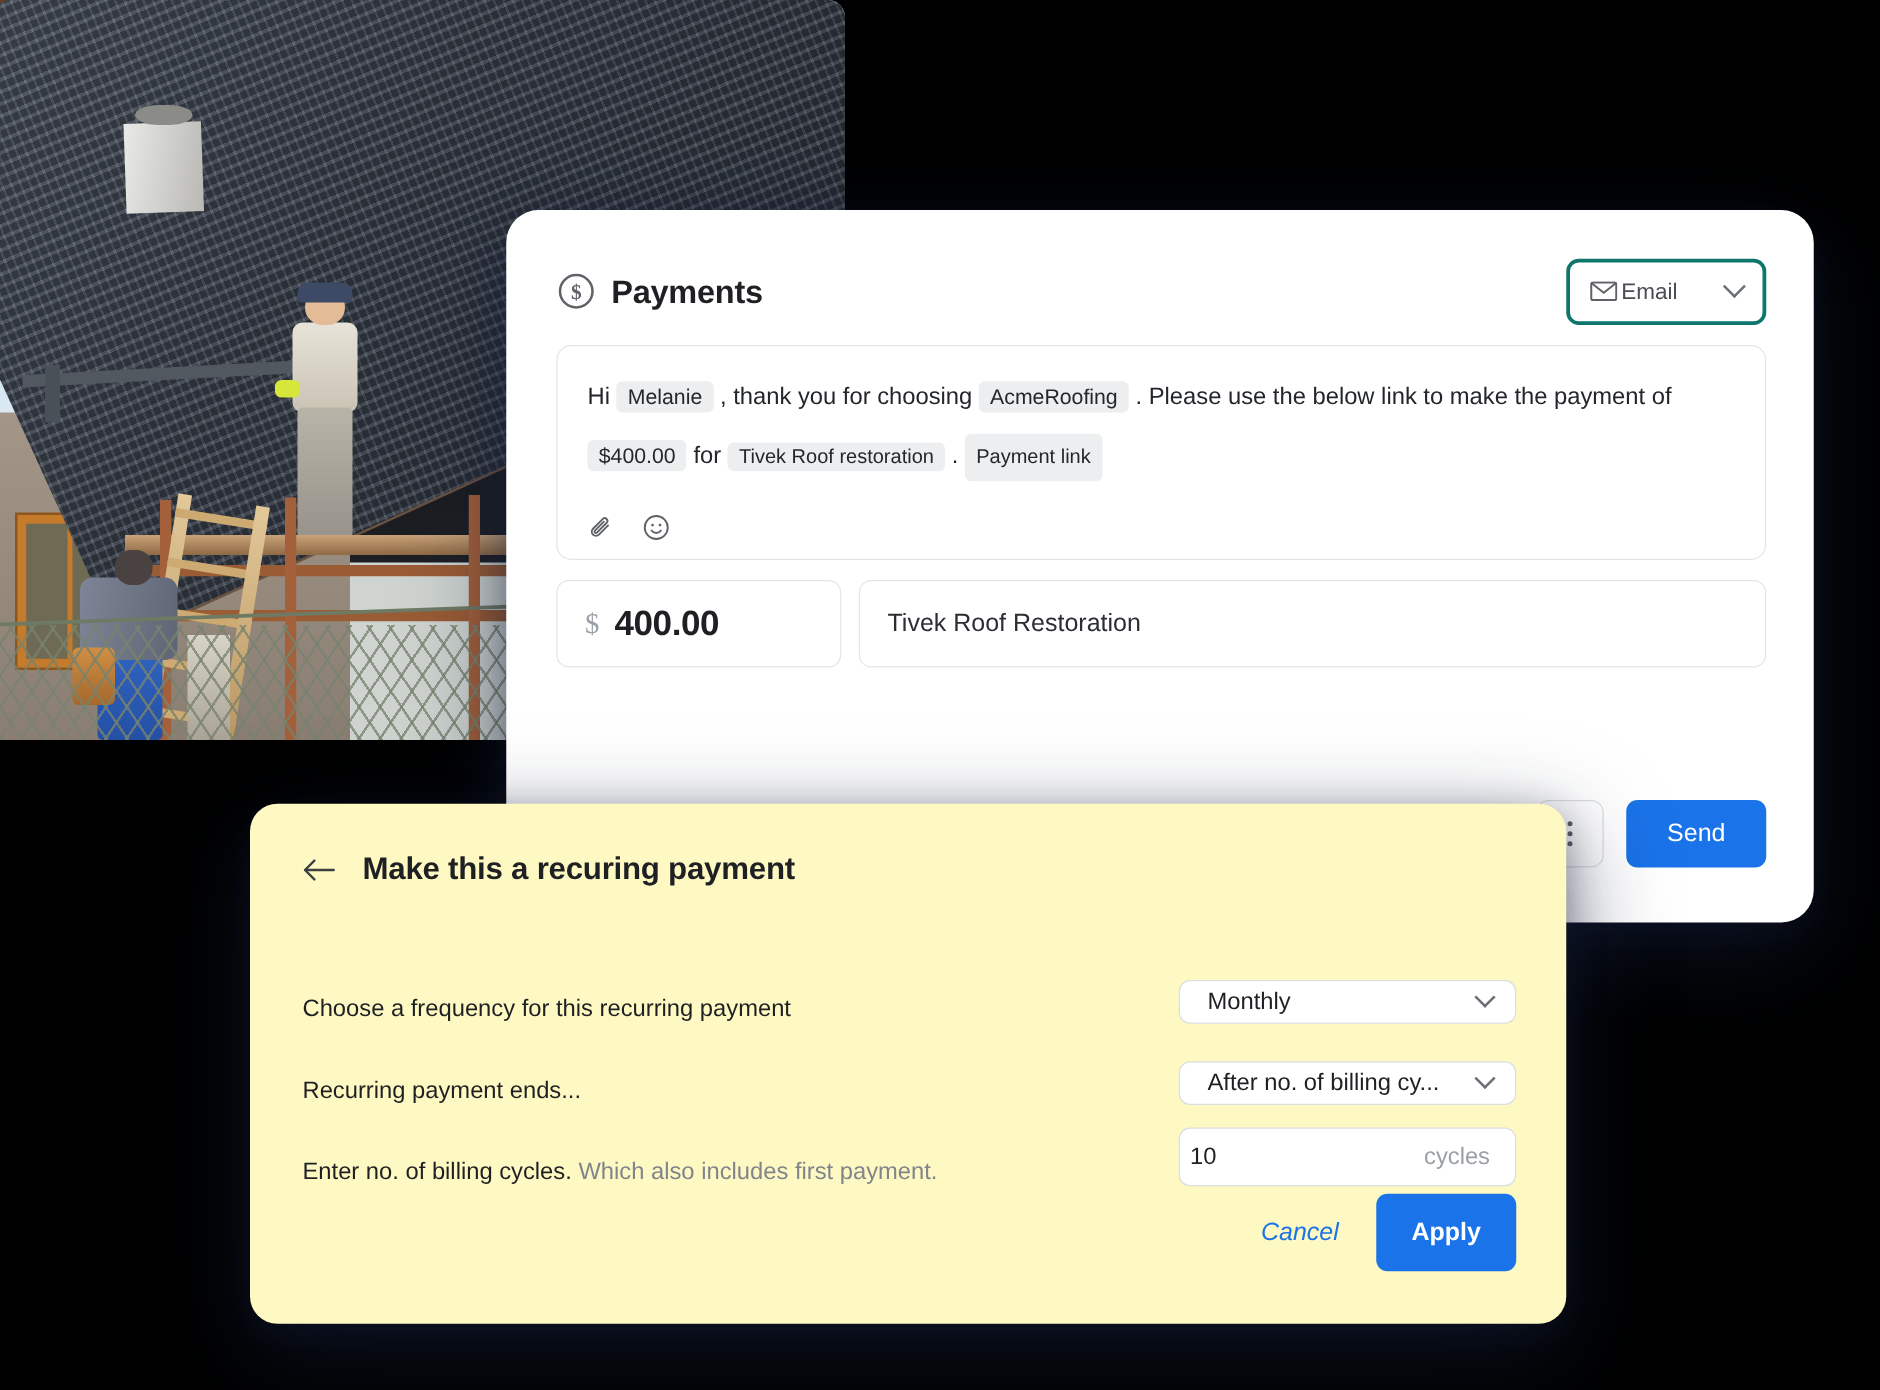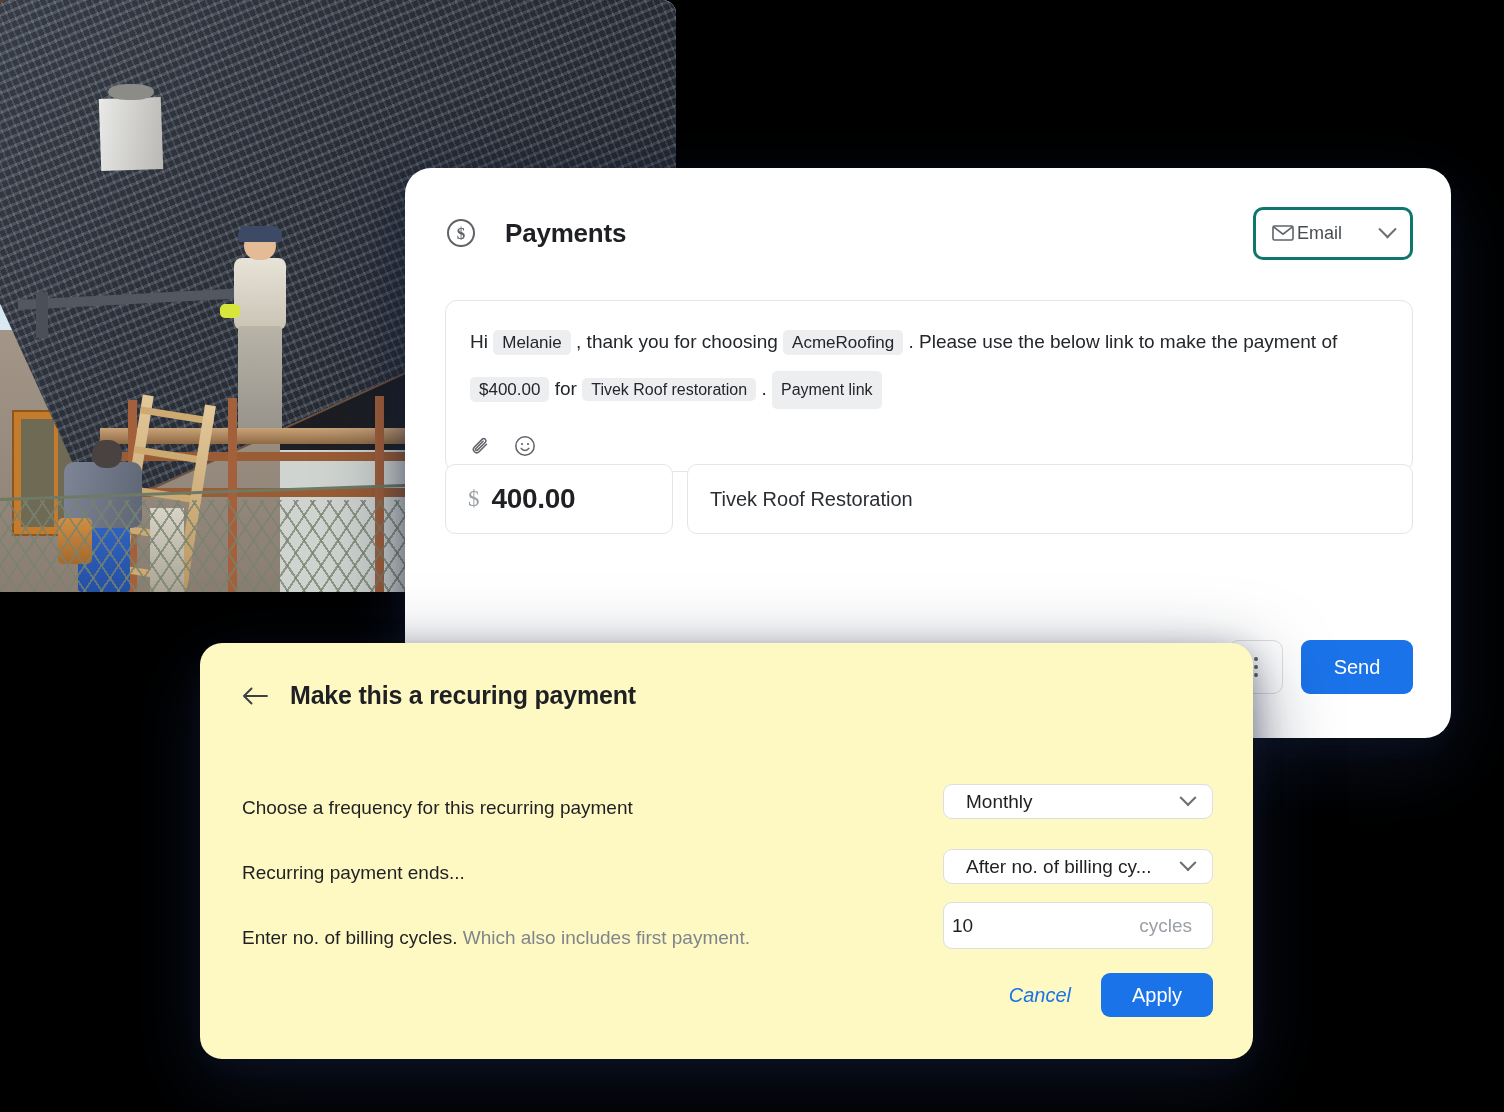--- a/index.html
+++ b/index.html
@@ -150,37 +150,36 @@
     position: absolute; left: 42px; top: 36px; right: 38px; height: 58px;
     display: flex; align-items: center; justify-content: space-between;
   }
   .pc-title-wrap { display: flex; align-items: center; gap: 14px; }
   .dollar-circle {
     width: 28px; height: 28px; border: 2px solid #5f6368; border-radius: 50%;
     display: flex; align-items: center; justify-content: center;
     font-size: 17px; color: #5f6368; font-family: "Liberation Serif", serif; font-weight: 700;
     line-height: 1;
   }
-  .pc-title { font-size: 26px; font-weight: 700; color: #1f2023; letter-spacing: -0.2px; margin-left: 16px; }
+  .pc-title { font-size: 26px; font-weight: 700; color: #1f2023; letter-spacing: -0.2px; }
   .email-select {
     display: flex; align-items: center; gap: 3px;
     border: 3px solid #0f766e; border-radius: 10px;
     padding: 13px 16px; min-width: 160px; background: #fff;
   }
   .mail-ico { width: 22px; height: 16px; position: relative; flex: none; }
   .mail-ico svg { display: block; }
   .email-label { font-size: 18px; color: #4a4d52; flex: 1; }
   .chev { width: 13px; height: 13px; border-right: 2px solid #6b6e73; border-bottom: 2px solid #6b6e73;
           transform: rotate(45deg) translate(-3px,-3px); flex: none; }
 
   .msg-box {
     position: absolute; left: 40px; top: 108px; right: 38px; height: 172px;
     border: 1px solid #e3e5e8; border-radius: 12px; background: #fff;
     padding: 22px 24px 0 24px;
-    margin-top: 24px;
   }
   .msg-text {
     font-size: 19px; color: #23262b; line-height: 2.0;
   }
   .chip {
     background: #eceef0; border-radius: 5px; padding: 3px 9px; color: #23262b;
     font-size: 17px; white-space: nowrap;
   }
   .chip.sm { font-size: 16px; }
   .chip-block { display: inline-block; margin-top: 10px; }
@@ -245,23 +244,23 @@
   .cycles-val { font-size: 19px; color: #1f2023; }
   .cycles-unit { font-size: 19px; color: #9aa0a6; }
   .rm-actions {
     position: absolute; right: 40px; bottom: 42px; display: flex; align-items: center; gap: 22px;
   }
   .cancel-btn {
     background: none; border: none; color: #1a73e8; font-size: 20px; cursor: pointer;
     font-family: "Liberation Sans", sans-serif; padding: 10px 8px; font-style: italic;
   }
   .apply-btn {
-    height: 44px; min-width: 112px; background: #1a73e8; color: #fff; border: none; border-radius: 9px;
+    height: 62px; min-width: 112px; background: #1a73e8; color: #fff; border: none; border-radius: 9px;
     font-size: 20px; cursor: pointer; font-family: "Liberation Sans", sans-serif;
-    display: flex; align-items: center; justify-content: center; padding: 0 28px;
+    display: flex; align-items: center; justify-content: center; padding: 0 28px; font-weight: bold;
   }
 </style>
 </head>
 <body>
 
 <div id="stage">
 
   <div class="photo">
     <div class="sky"></div>
     <div class="gable"></div>

